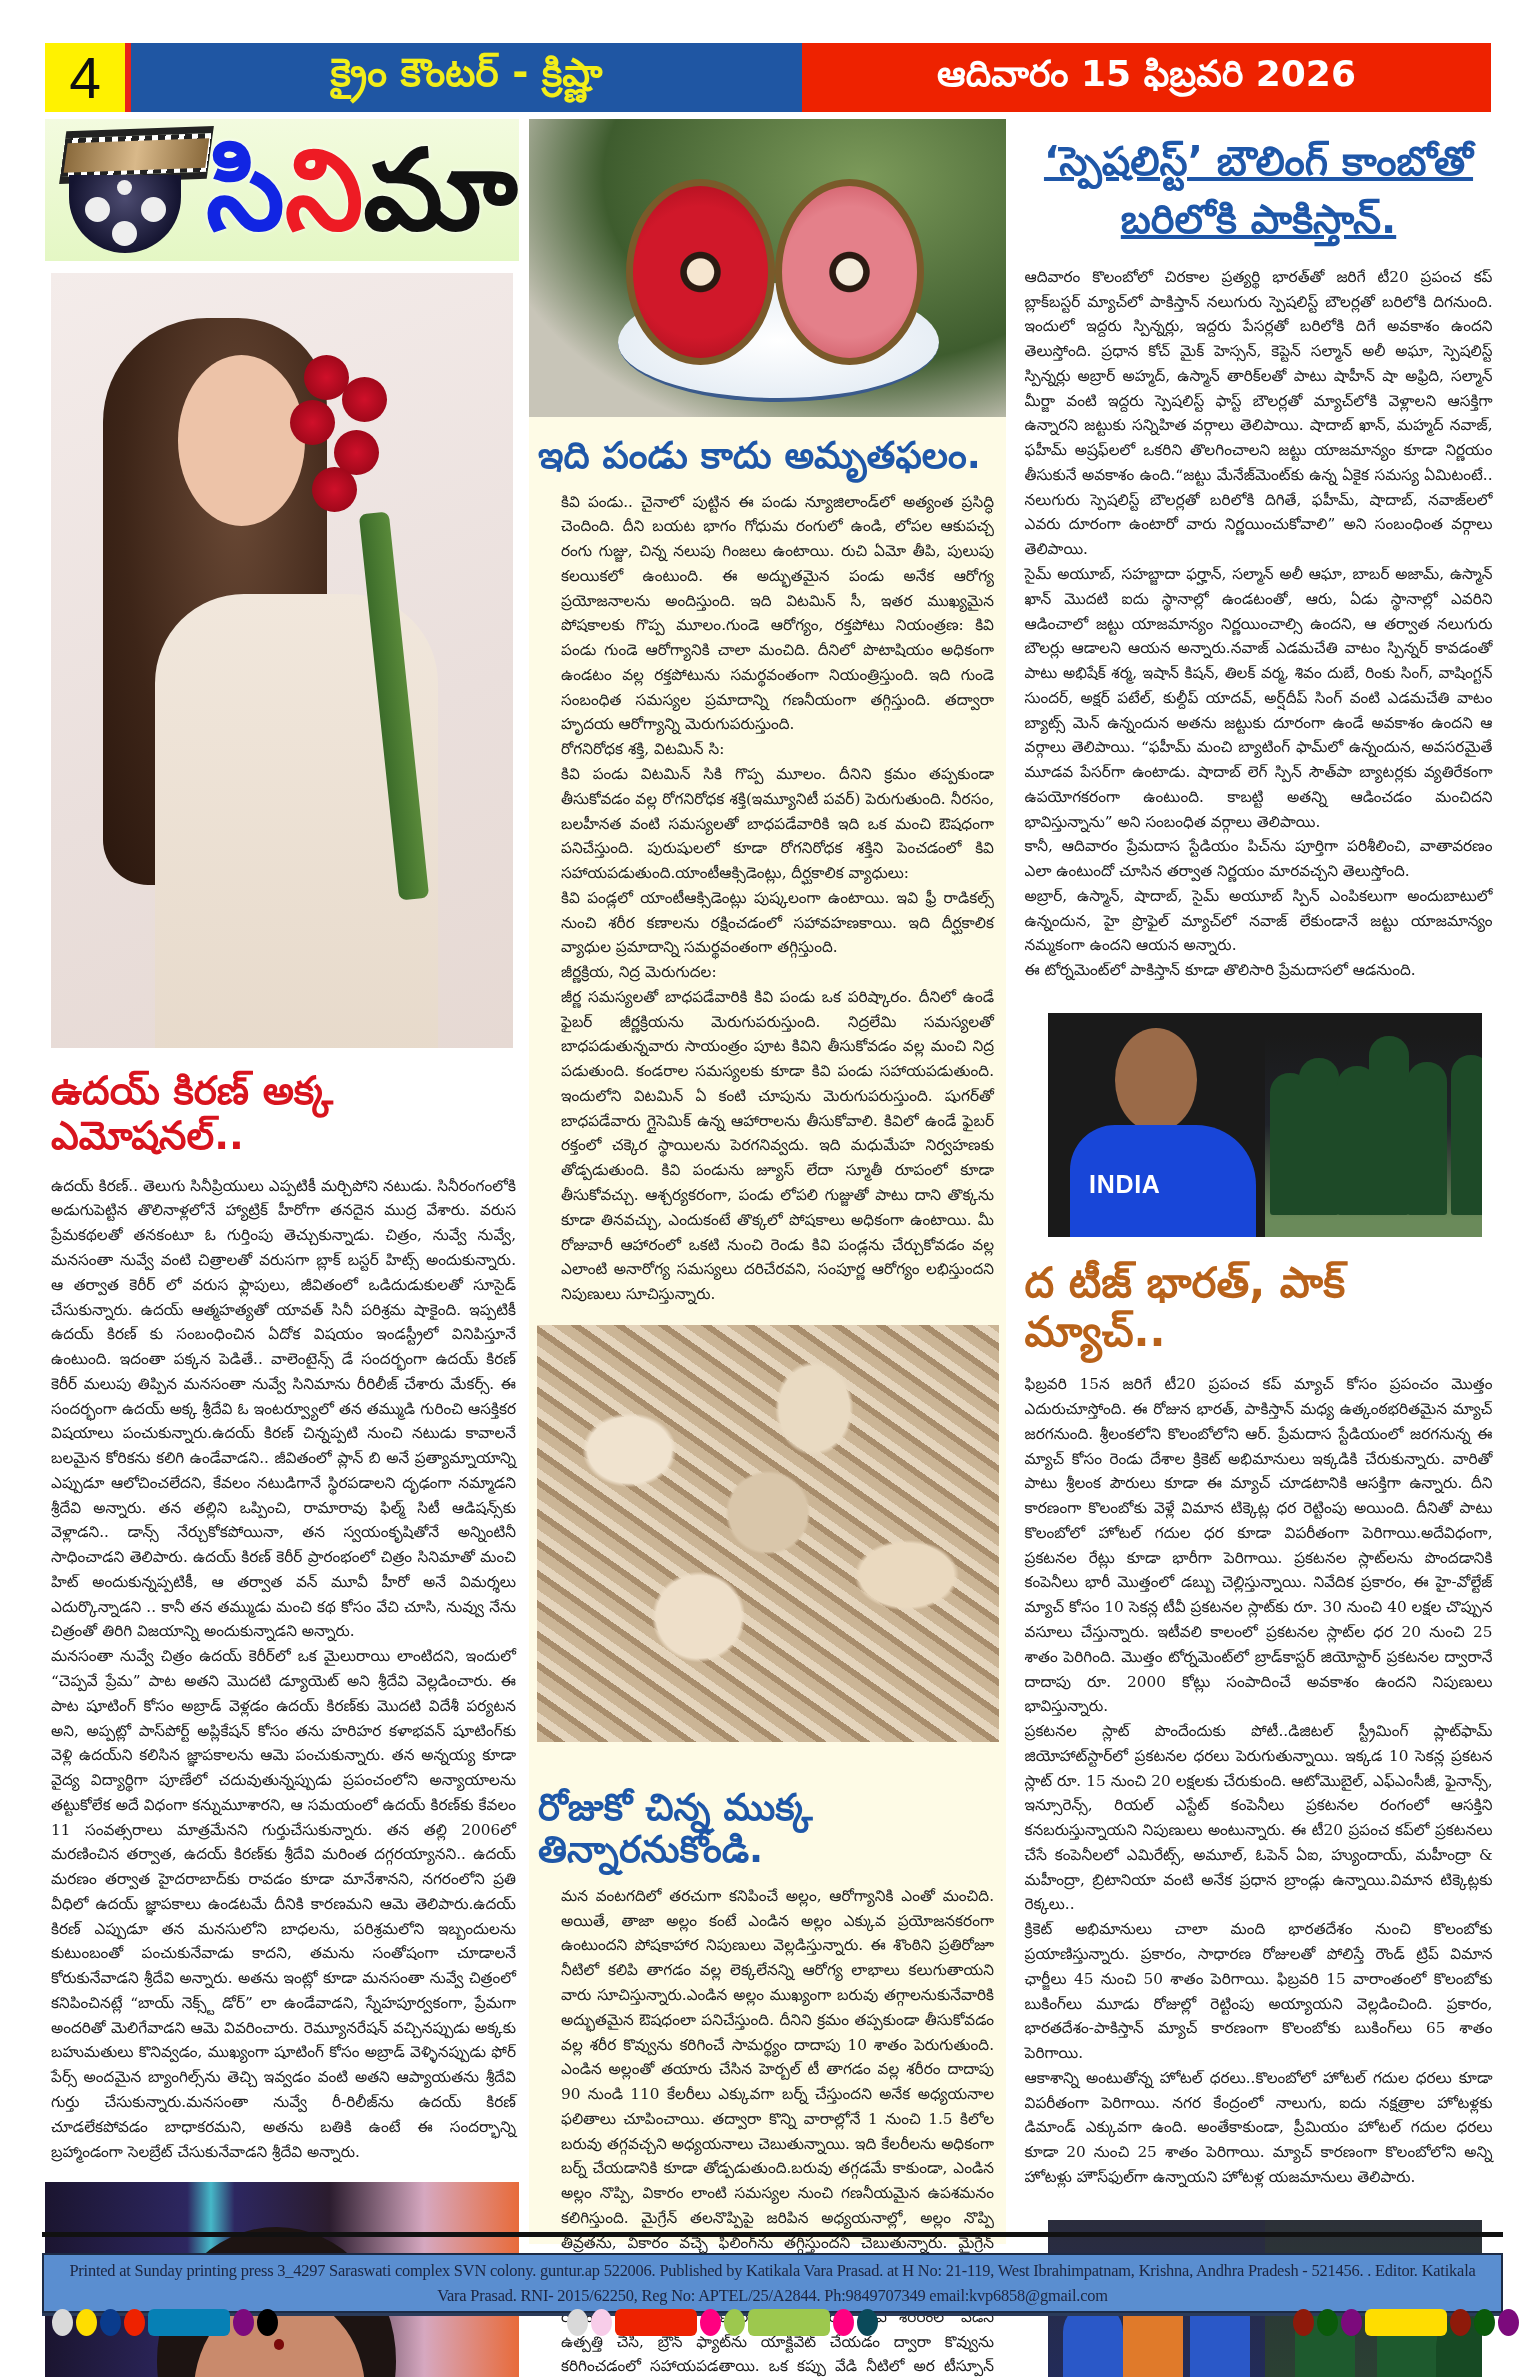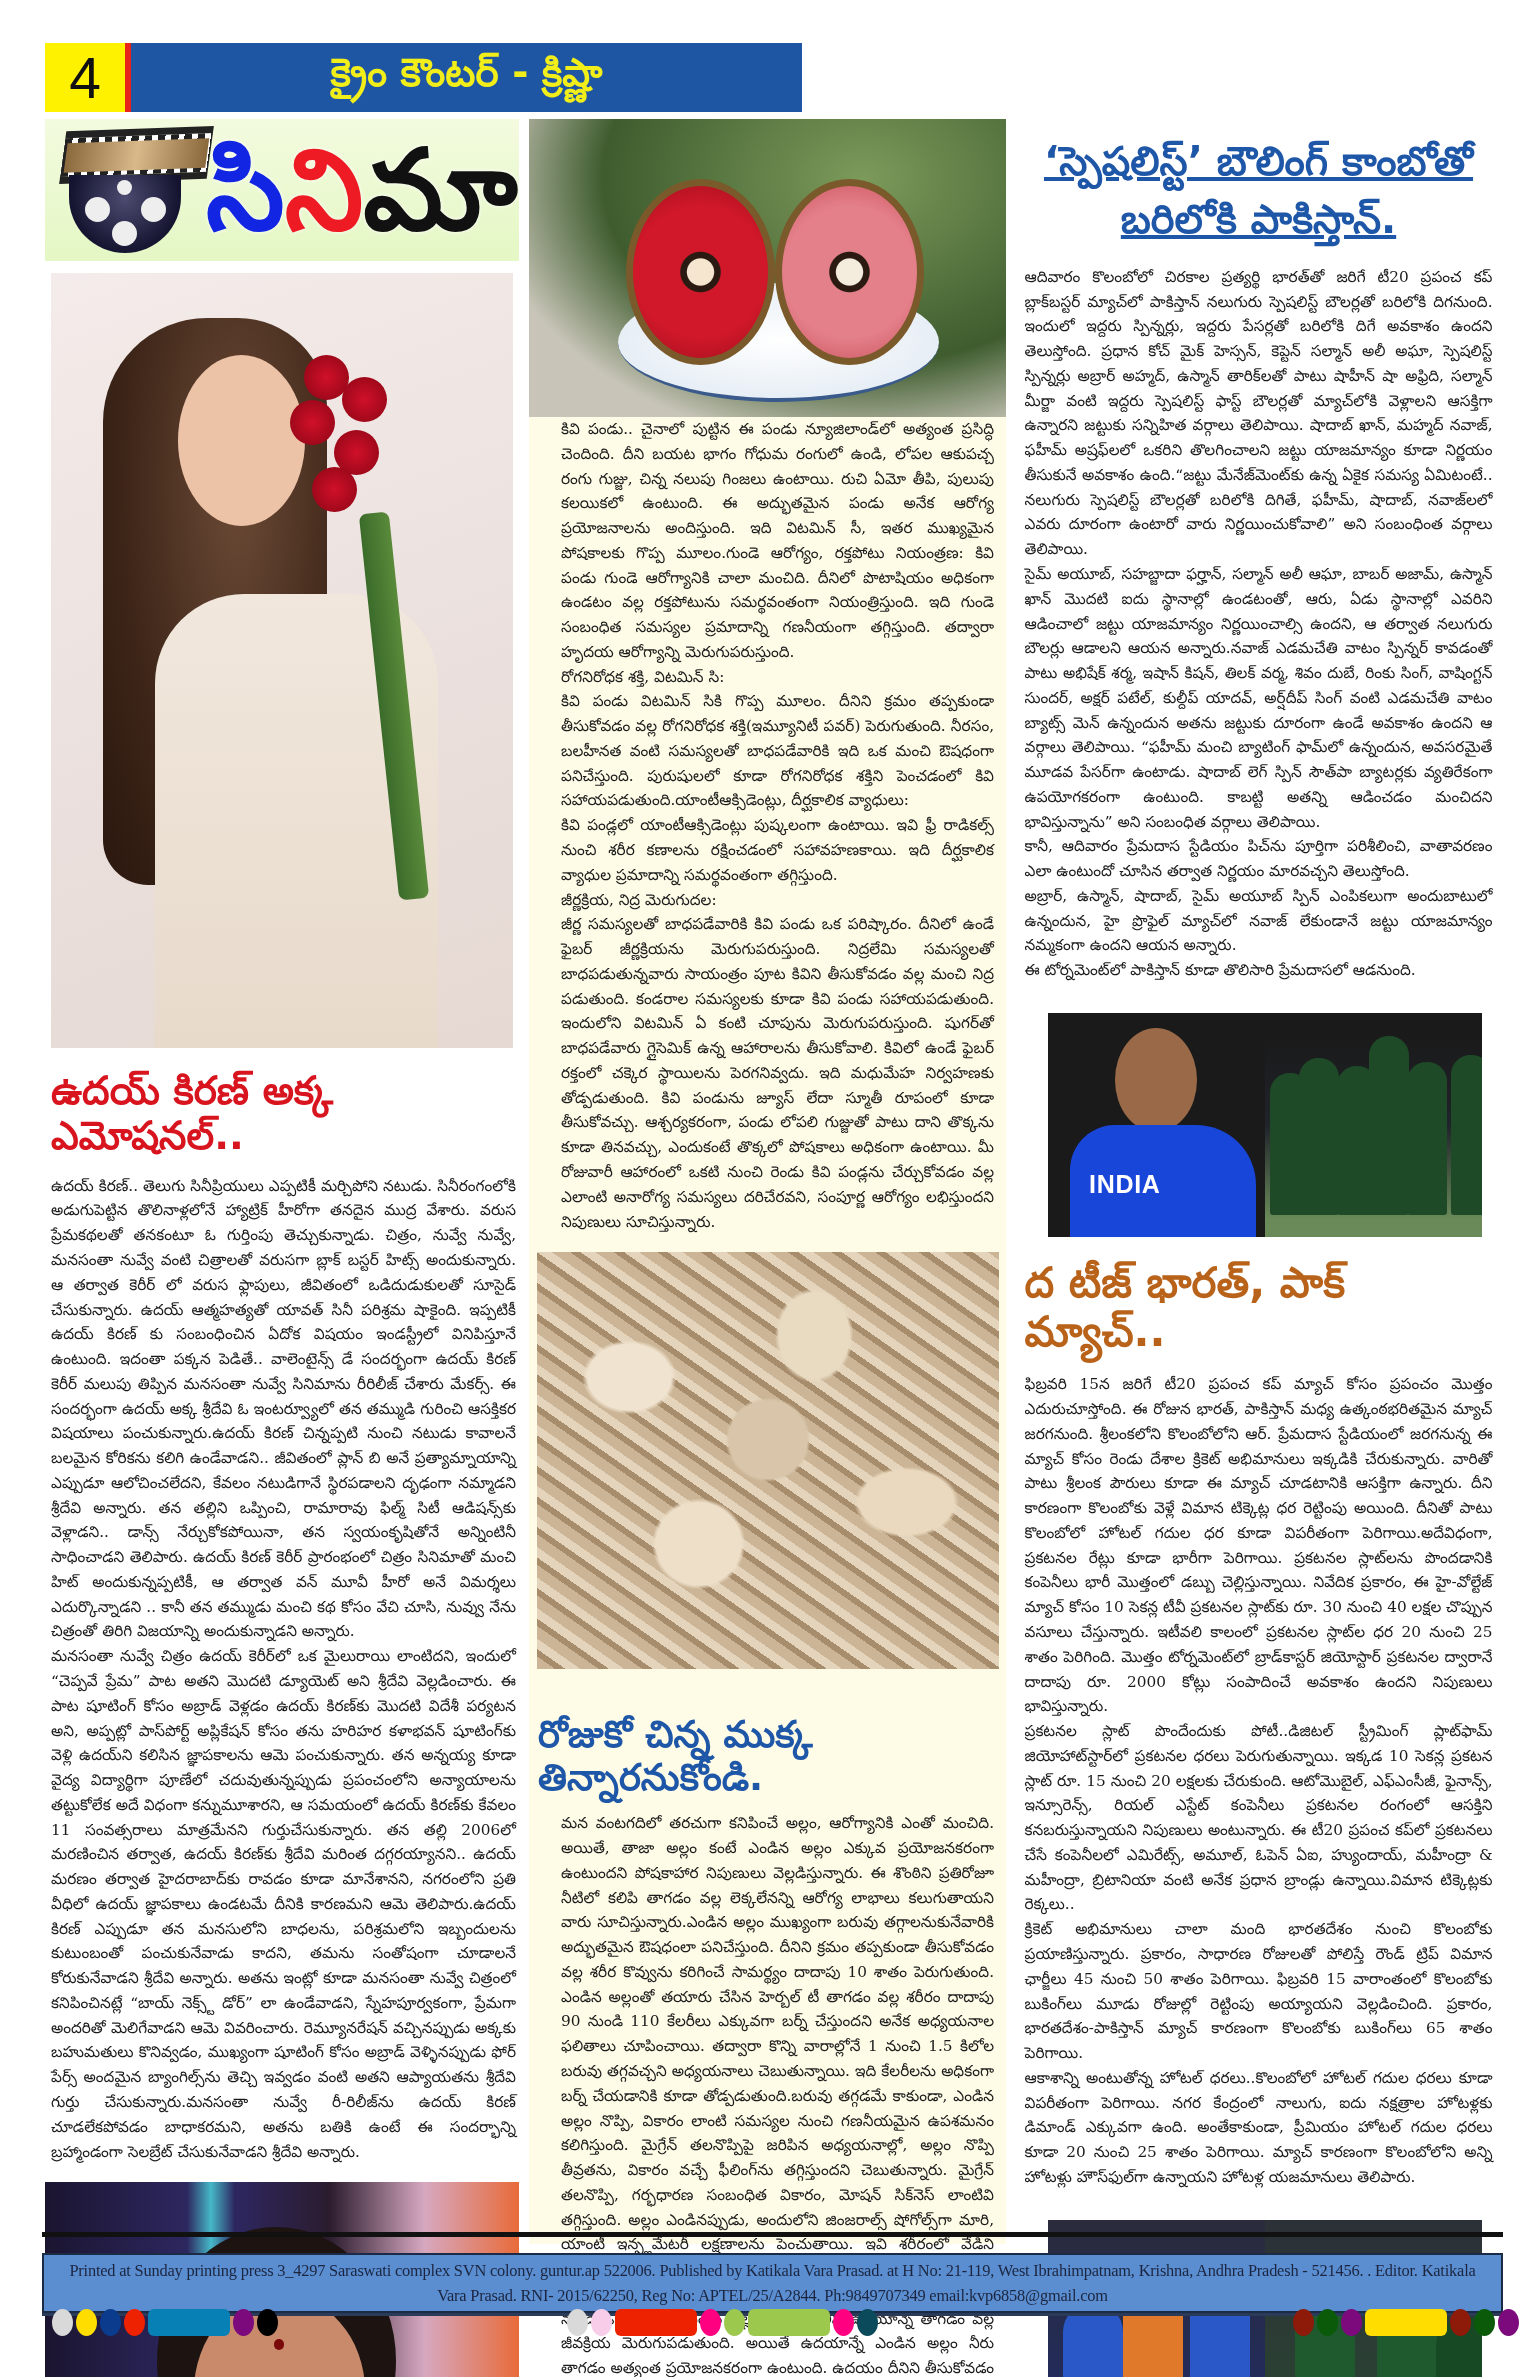--- a/index.html
+++ b/index.html
@@ -106,20 +106,21 @@
   .reg-marks { position: absolute; top: 2308px; height: 28px; display: flex; align-items: center; gap: 3px; }
   .dot { width: 21px; height: 27px; border-radius: 50%; }
   .bar { width: 82px; height: 27px; border-radius: 6px; }
 </style>
 </head>
 <body>
 
 <header class="masthead">
   <div class="page-num">4</div>
   <div class="section-name">క్రైం కౌంటర్ - క్రిష్ణా</div>
+  <div class="date-line">ఆదివారం 15 ఫిబ్రవరి 2026</div>
 </header>
 
 <section class="col col-left">
   <div class="cinema-logo">
     <div class="reel">
       <div class="reel-film"></div>
       <div class="reel-disc">
         <div class="reel-hole" style="left:16.4px;top:22.4px"></div>
         <div class="reel-hole" style="left:72px;top:22.4px"></div>
         <div class="reel-hole" style="left:43px;top:46px"></div>
@@ -161,20 +162,21 @@
   </div>
 </section>
 
 <section class="col col-mid">
   <div class="photo photo-kiwi">
     <div class="plate"></div>
     <div class="kiwi kiwi-l"></div>
     <div class="kiwi kiwi-r"></div>
   </div>
 
+  <h2 class="hl hl-blue">ఇది పండు కాదు అమృతఫలం.</h2>
   <div class="body">
     <p>కివి పండు.. చైనాలో పుట్టిన ఈ పండు న్యూజిలాండ్‌లో అత్యంత ప్రసిద్ధి చెందింది. దీని బయట భాగం గోధుమ రంగులో ఉండి, లోపల ఆకుపచ్చ రంగు గుజ్జు, చిన్న నలుపు గింజలు ఉంటాయి. రుచి ఏమో తీపి, పులుపు కలయికలో ఉంటుంది. ఈ అద్భుతమైన పండు అనేక ఆరోగ్య ప్రయోజనాలను అందిస్తుంది. ఇది విటమిన్ సీ, ఇతర ముఖ్యమైన పోషకాలకు గొప్ప మూలం.గుండె ఆరోగ్యం, రక్తపోటు నియంత్రణ: కివి పండు గుండె ఆరోగ్యానికి చాలా మంచిది. దీనిలో పొటాషియం అధికంగా ఉండటం వల్ల రక్తపోటును సమర్థవంతంగా నియంత్రిస్తుంది. ఇది గుండె సంబంధిత సమస్యల ప్రమాదాన్ని గణనీయంగా తగ్గిస్తుంది. తద్వారా హృదయ ఆరోగ్యాన్ని మెరుగుపరుస్తుంది.</p>
     <p>రోగనిరోధక శక్తి, విటమిన్ సి:</p>
     <p>కివి పండు విటమిన్ సికి గొప్ప మూలం. దీనిని క్రమం తప్పకుండా తీసుకోవడం వల్ల రోగనిరోధక శక్తి(ఇమ్యూనిటీ పవర్) పెరుగుతుంది. నీరసం, బలహీనత వంటి సమస్యలతో బాధపడేవారికి ఇది ఒక మంచి ఔషధంగా పనిచేస్తుంది. పురుషులలో కూడా రోగనిరోధక శక్తిని పెంచడంలో కివి సహాయపడుతుంది.యాంటీఆక్సిడెంట్లు, దీర్ఘకాలిక వ్యాధులు:</p>
     <p>కివి పండ్లలో యాంటీఆక్సిడెంట్లు పుష్కలంగా ఉంటాయి. ఇవి ఫ్రీ రాడికల్స్ నుంచి శరీర కణాలను రక్షించడంలో సహావహణకాయి. ఇది దీర్ఘకాలిక వ్యాధుల ప్రమాదాన్ని సమర్థవంతంగా తగ్గిస్తుంది.</p>
     <p>జీర్ణక్రియ, నిద్ర మెరుగుదల:</p>
     <p>జీర్ణ సమస్యలతో బాధపడేవారికి కివి పండు ఒక పరిష్కారం. దీనిలో ఉండే ఫైబర్ జీర్ణక్రియను మెరుగుపరుస్తుంది. నిద్రలేమి సమస్యలతో బాధపడుతున్నవారు సాయంత్రం పూట కివిని తీసుకోవడం వల్ల మంచి నిద్ర పడుతుంది. కండరాల సమస్యలకు కూడా కివి పండు సహాయపడుతుంది. ఇందులోని విటమిన్ ఏ కంటి చూపును మెరుగుపరుస్తుంది. షుగర్‌తో బాధపడేవారు గ్లైసెమిక్ ఉన్న ఆహారాలను తీసుకోవాలి. కివిలో ఉండే ఫైబర్ రక్తంలో చక్కెర స్థాయిలను పెరగనివ్వదు. ఇది మధుమేహ నిర్వహణకు తోడ్పడుతుంది. కివి పండును జ్యూస్ లేదా స్మూతీ రూపంలో కూడా తీసుకోవచ్చు. ఆశ్చర్యకరంగా, పండు లోపలి గుజ్జుతో పాటు దాని తొక్కను కూడా తినవచ్చు, ఎందుకంటే తొక్కలో పోషకాలు అధికంగా ఉంటాయి. మీ రోజువారీ ఆహారంలో ఒకటి నుంచి రెండు కివి పండ్లను చేర్చుకోవడం వల్ల ఎలాంటి అనారోగ్య సమస్యలు దరిచేరవని, సంపూర్ణ ఆరోగ్యం లభిస్తుందని నిపుణులు సూచిస్తున్నారు.</p>
   </div>
 
   <div class="photo photo-ginger" style="margin-top:18px"></div>

